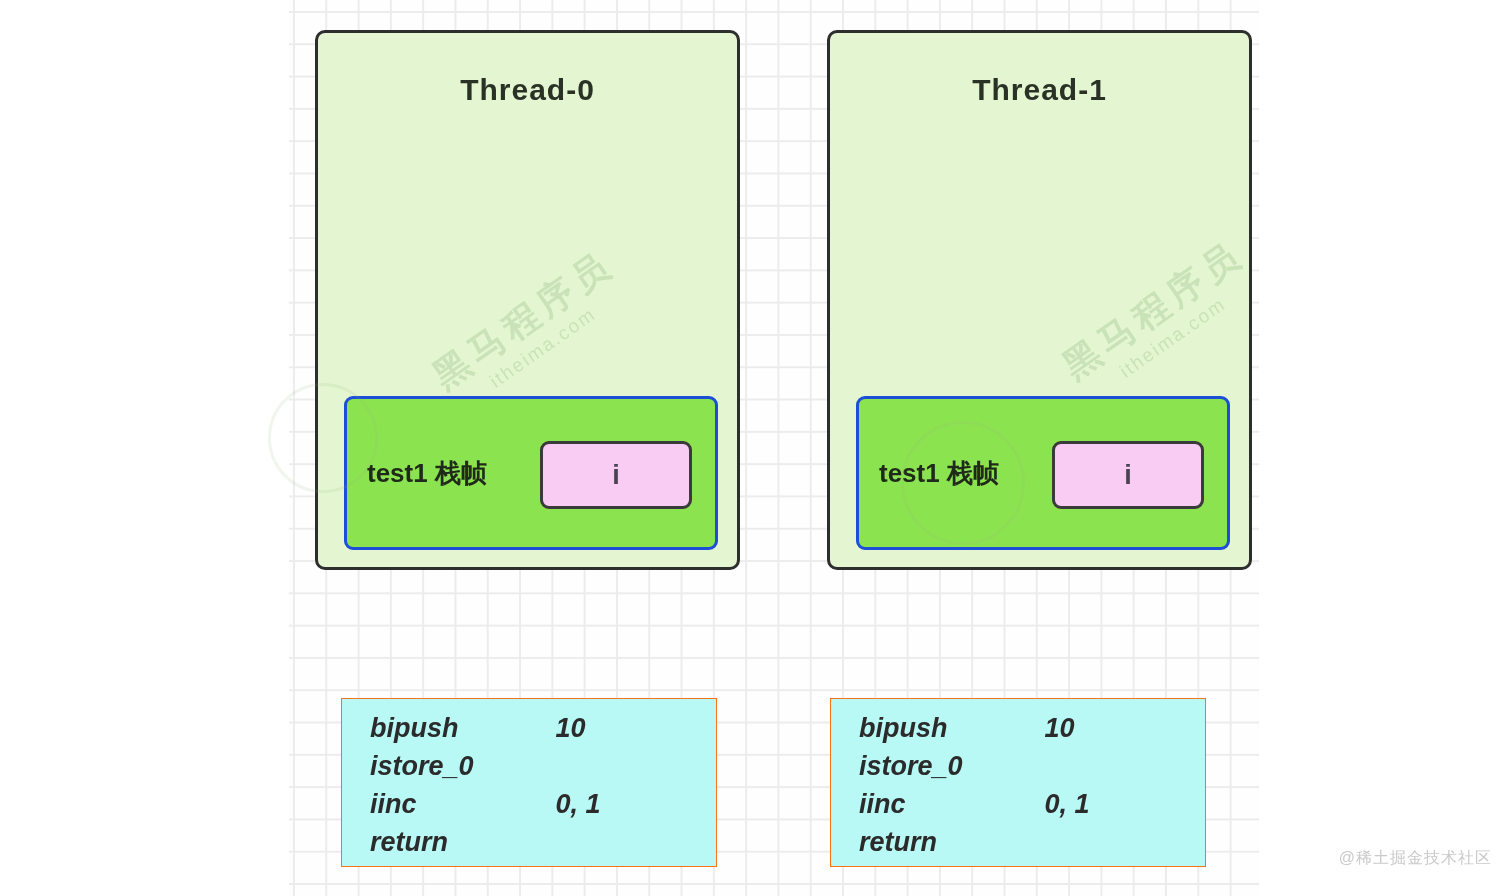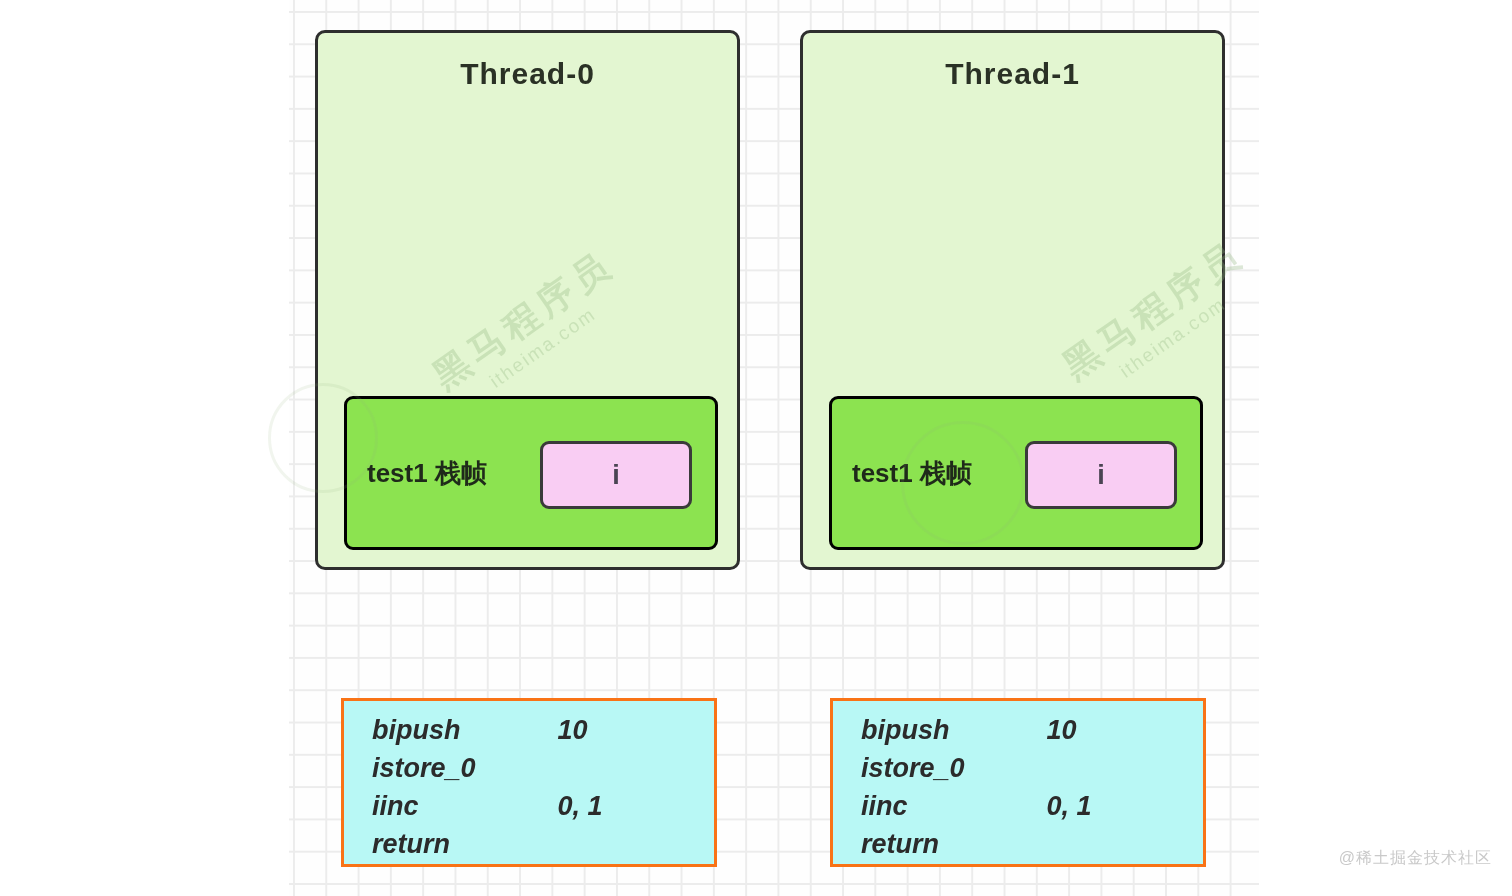--- a/index.html
+++ b/index.html
@@ -17,46 +17,46 @@
     background-size:32.3px 32.3px;
     background-position:4px 11px;
   }
 
   
   .thread-box {
     position:absolute; top:30px; width:425px; height:540px;
     background:#e3f6d1; border:3px solid #2e2e2e; border-radius:10px;
   }
   .thread-box.t0 { left:315px; }
-  .thread-box.t1 { left:800px; }
+  .thread-box.t1 { left:827px; }
   .thread-title {
-    margin-top:24px; text-align:center;
+    margin-top:40px; text-align:center;
     font-size:30px; font-weight:bold; color:#2a3125; letter-spacing:1px;
   }
 
   
   .stack-frame {
     position:absolute; left:26px; top:363px; width:374px; height:154px;
-    background:#8ce350; border:3px solid #000000; border-radius:9px;
+    background:#8ce350; border:3px solid #1d4ed8; border-radius:9px;
   }
   .frame-label {
     position:absolute; left:20px; top:50%; transform:translateY(-50%);
     font-size:26px; font-weight:bold; color:#1f2a1a; white-space:nowrap;
   }
   .var-slot {
     position:absolute; left:193px; top:42px; width:152px; height:68px;
     background:#f9cdf3; border:3px solid #3a3a3a; border-radius:9px;
     display:flex; align-items:center; justify-content:center;
     font-size:27px; font-weight:bold; color:#4a4452;
   }
 
   
   .bytecode-box {
     position:absolute; top:698px; width:376px; height:169px;
-    background:#b8f8f5; border:3px solid #f97316;
+    background:#b8f8f5; border:1px solid #f97316;
     padding:10px 0 0 28px;
   }
   .bytecode-box.t0 { left:341px; }
   .bytecode-box.t1 { left:830px; }
   .bc-row { line-height:38px; font-size:27px; font-weight:bold;
             font-style:italic; color:#2b2b2b; white-space:nowrap; }
   .bc-op  { display:inline-block; min-width:178px; }
 
   
   .wm {

